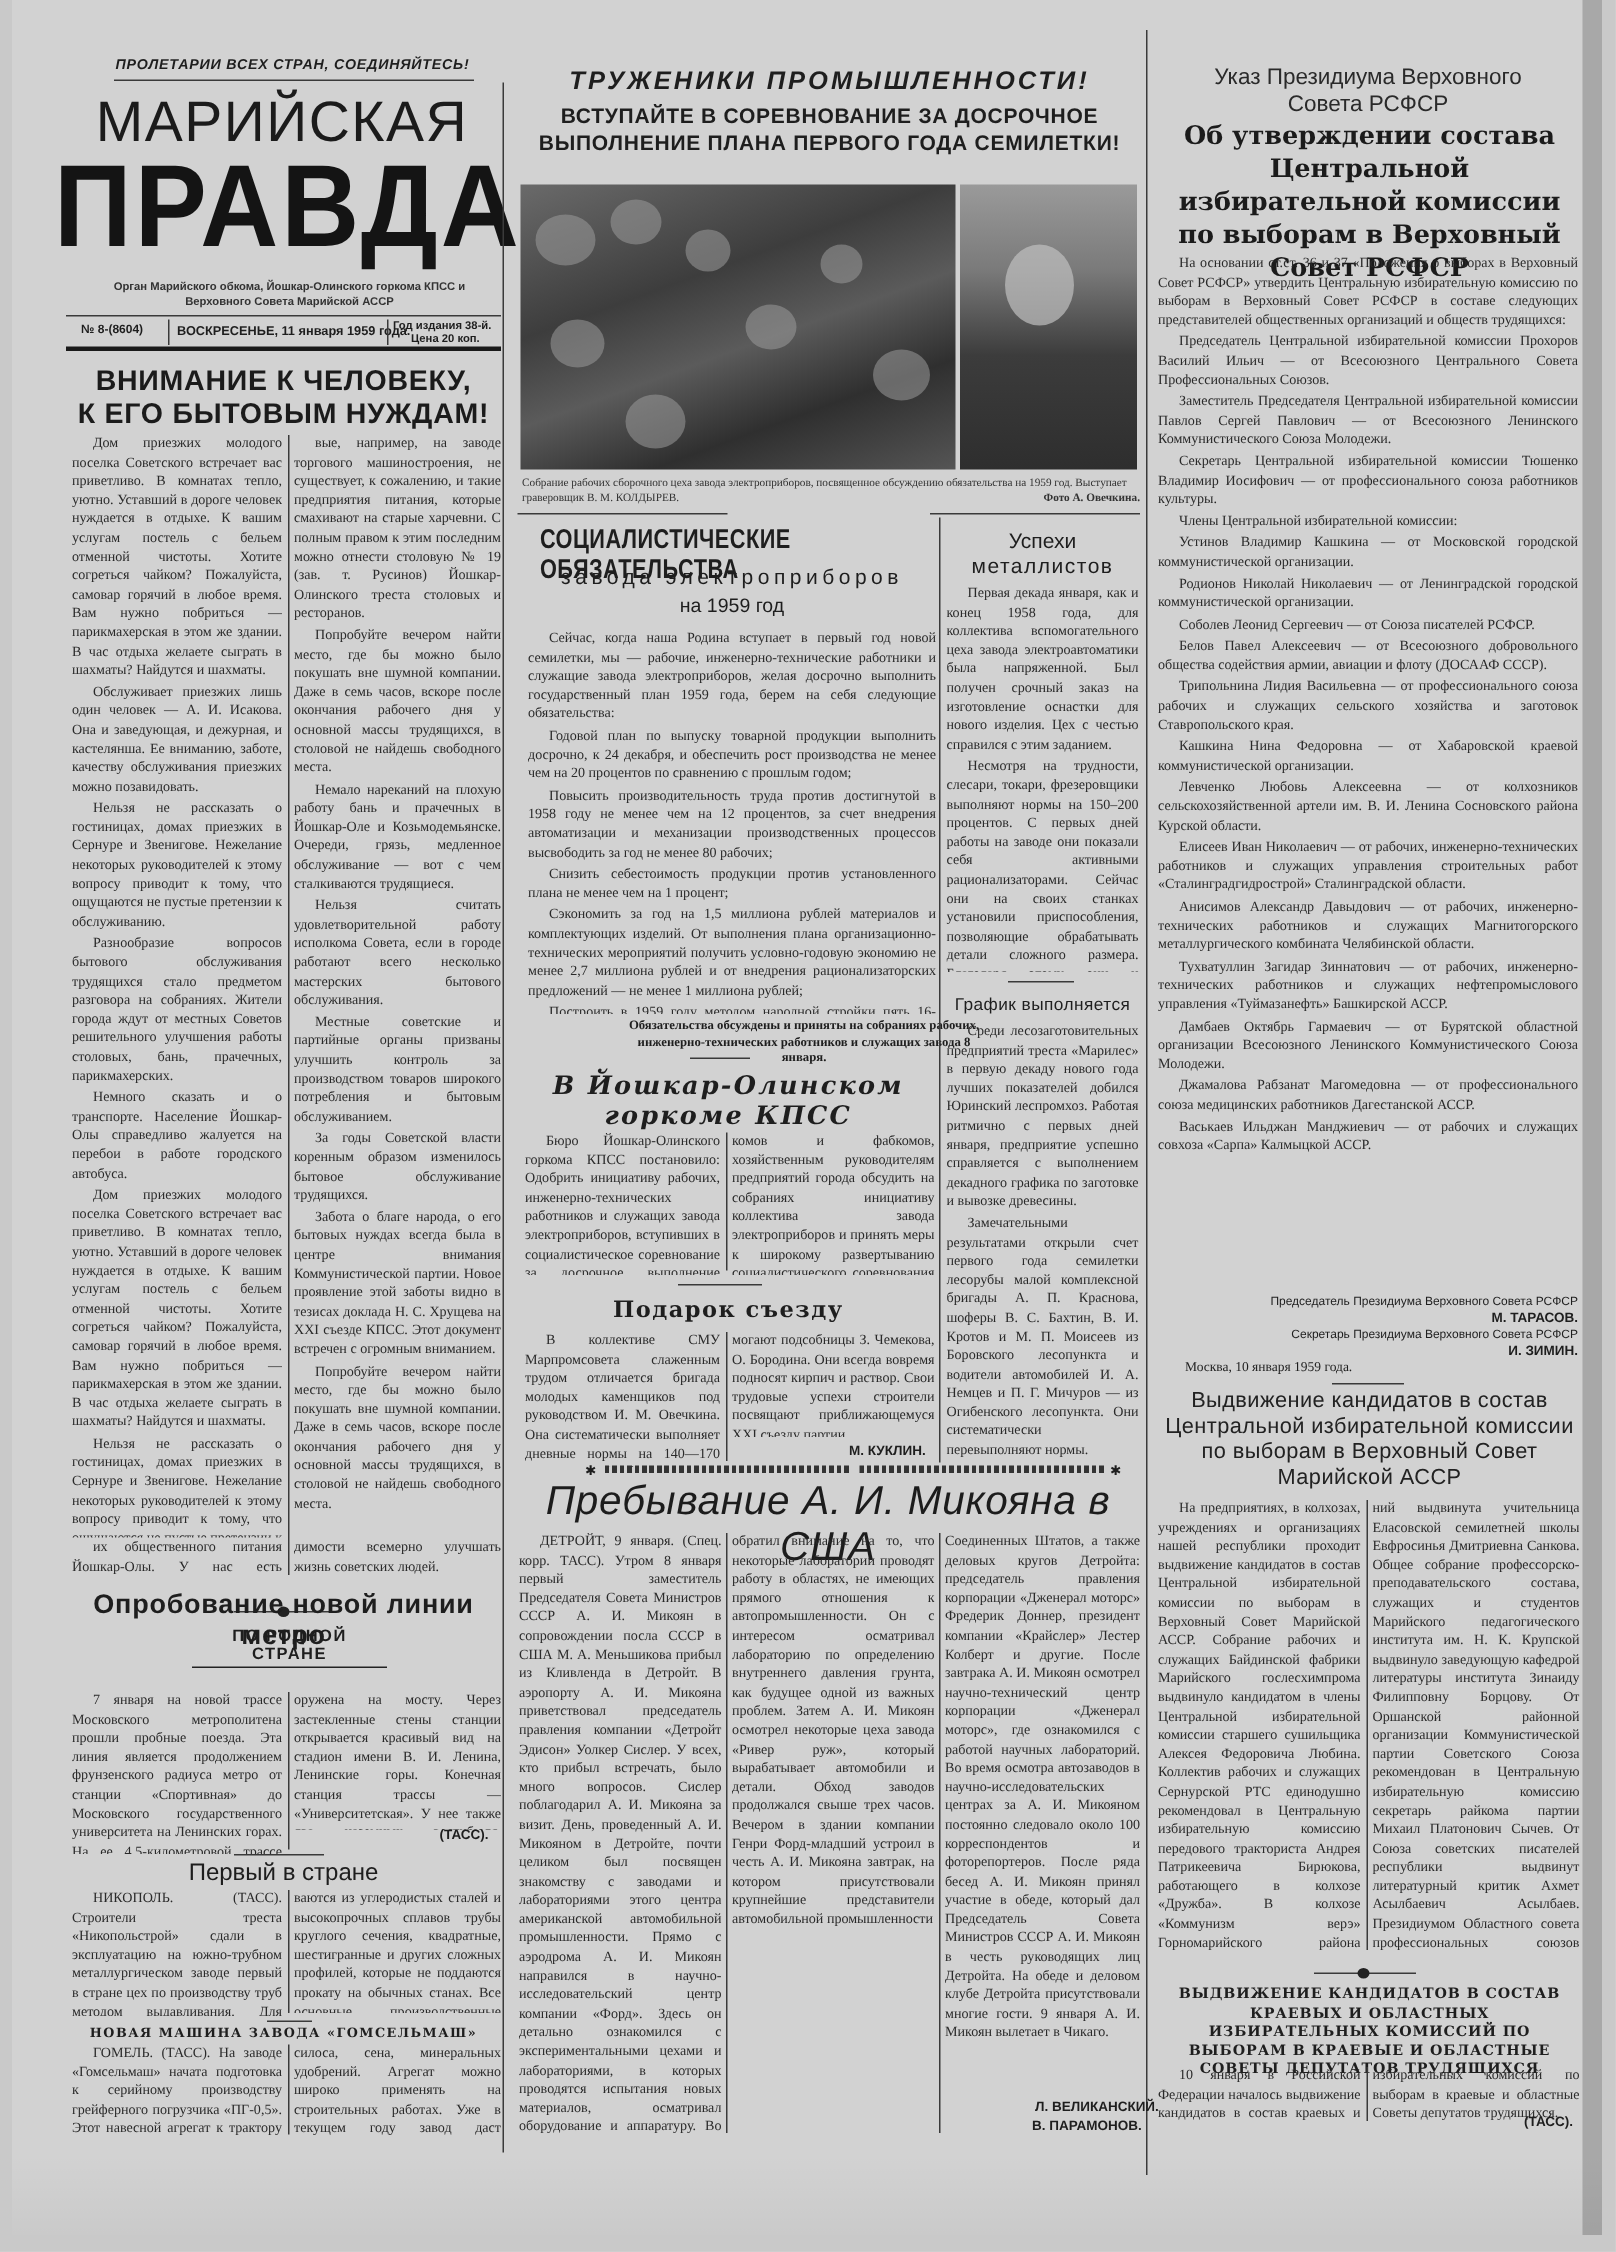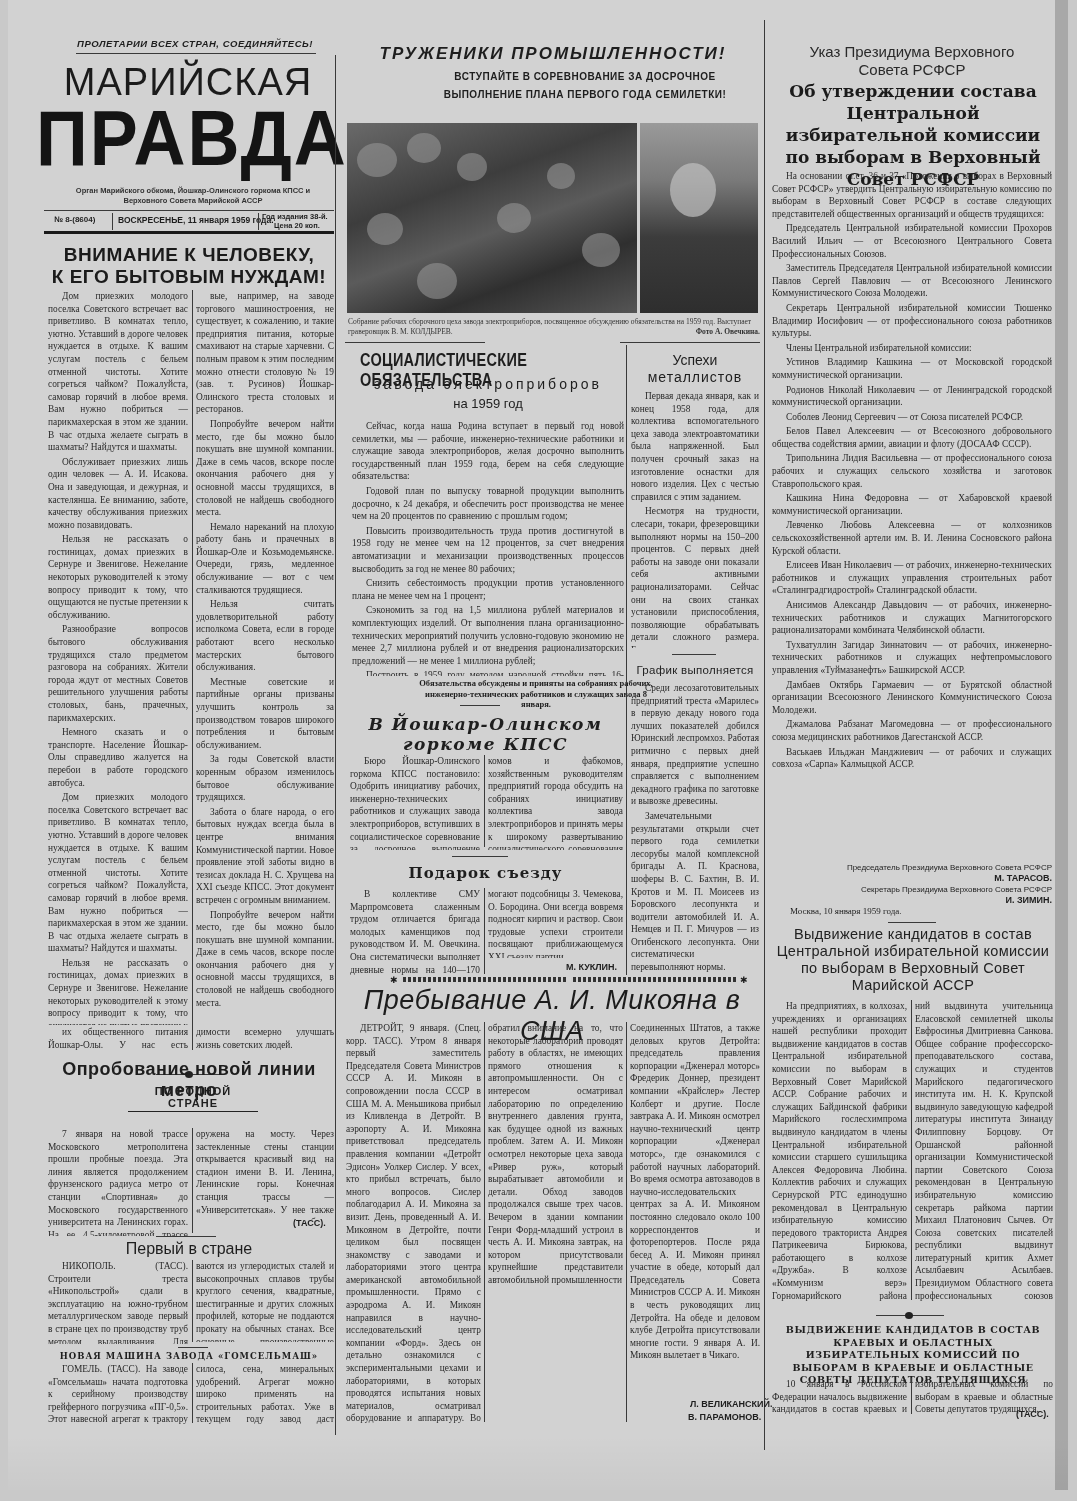--- a/index.html
+++ b/index.html
@@ -91,21 +91,21 @@
   <div class="rule-v" style="left:184px;top:1260px;height:82px;"></div>
   <div class="abs body-text" style="left:188px;top:1260px;width:138px;height:82px;text-indent:0;">ваются из углеродистых сталей и высокопрочных сплавов трубы круглого сечения, квадратные, шестигранные и других сложных профилей, которые не поддаются прокату на обычных станах. Все основные производственные процессы механизированы и автоматизированы. В цехе занято втрое меньше рабочих, чем в действующих трубопрокатных цехах.</div>
   <div class="rule-h" style="left:170px;top:1347px;width:30px;"></div>
 
   <div class="abs c" style="left:36px;top:1351px;width:290px;font-family:'DejaVu Serif',serif;font-size:8.5px;font-weight:bold;letter-spacing:1px;">НОВАЯ МАШИНА ЗАВОДА «ГОМСЕЛЬМАШ»</div>
   <div class="abs body-text" style="left:40px;top:1363px;width:140px;height:62px;">ГОМЕЛЬ. (ТАСС). На заводе «Гомсельмаш» начата подготовка к серийному производству грейферного погрузчика «ПГ-0,5». Этот навесной агрегат к трактору «Беларусь» предназначен для погрузки</div>
   <div class="rule-v" style="left:184px;top:1363px;height:60px;"></div>
   <div class="abs body-text" style="left:188px;top:1363px;width:138px;height:62px;text-indent:0;">силоса, сена, минеральных удобрений. Агрегат можно широко применять на строительных работах. Уже в текущем году завод даст сельскому хозяйству несколько тысяч таких машин.</div>
 
   <div class="abs c" style="left:340px;top:44px;width:410px;font-family:'Liberation Sans',sans-serif;font-size:17px;font-weight:bold;font-style:italic;letter-spacing:2px;">ТРУЖЕНИКИ ПРОМЫШЛЕННОСТИ!</div>
-  <div class="abs c head-cond" style="left:336px;top:68px;width:418px;font-size:10px;line-height:18px;margin-left:32px;">
+  <div class="abs c head-cond" style="left:336px;top:68px;width:418px;font-size:14px;line-height:18px;">
     <div>ВСТУПАЙТЕ В СОРЕВНОВАНИЕ ЗА ДОСРОЧНОЕ</div>
     <div>ВЫПОЛНЕНИЕ ПЛАНА ПЕРВОГО ГОДА СЕМИЛЕТКИ!</div>
   </div>
 
   <div class="photo" style="left:339px;top:123px;width:290px;height:190px;">
     <div class="crowd" style="left:10px;top:20px;width:40px;height:34px;"></div>
     <div class="crowd" style="left:60px;top:10px;width:34px;height:30px;"></div>
     <div class="crowd" style="left:110px;top:30px;width:30px;height:28px;"></div>
     <div class="crowd" style="left:20px;top:90px;width:36px;height:32px;"></div>
     <div class="crowd" style="left:70px;top:140px;width:40px;height:36px;"></div>
@@ -197,21 +197,21 @@
     <p>Секретарь Центральной избирательной комиссии Тюшенко Владимир Иосифович — от профессионального союза работников культуры.</p>
     <p>Члены Центральной избирательной комиссии:</p>
     <p>Устинов Владимир Кашкина — от Московской городской коммунистической организации.</p>
     <p>Родионов Николай Николаевич — от Ленинградской городской коммунистической организации.</p>
     <p>Соболев Леонид Сергеевич — от Союза писателей РСФСР.</p>
     <p>Белов Павел Алексеевич — от Всесоюзного добровольного общества содействия армии, авиации и флоту (ДОСААФ СССР).</p>
     <p>Трипольнина Лидия Васильевна — от профессионального союза рабочих и служащих сельского хозяйства и заготовок Ставропольского края.</p>
     <p>Кашкина Нина Федоровна — от Хабаровской краевой коммунистической организации.</p>
     <p>Левченко Любовь Алексеевна — от колхозников сельскохозяйственной артели им. В. И. Ленина Сосновского района Курской области.</p>
     <p>Елисеев Иван Николаевич — от рабочих, инженерно-технических работников и служащих управления строительных работ «Сталинградгидрострой» Сталинградской области.</p>
-    <p>Анисимов Александр Давыдович — от рабочих, инженерно-технических работников и служащих Магнитогорского рационализаторами комбината Челябинской области.</p>
+    <p>Анисимов Александр Давыдович — от рабочих, инженерно-технических работников и служащих Магнитогорского металлургического комбината Челябинской области.</p>
     <p>Тухватуллин Загидар Зиннатович — от рабочих, инженерно-технических работников и служащих нефтепромыслового управления «Туймазанефть» Башкирской АССР.</p>
     <p>Дамбаев Октябрь Гармаевич — от Бурятской областной организации Всесоюзного Ленинского Коммунистического Союза Молодежи.</p>
     <p>Джамалова Рабзанат Магомедовна — от профессионального союза медицинских работников Дагестанской АССР.</p>
     <p>Васькаев Ильджан Манджиевич — от рабочих и служащих совхоза «Сарпа» Калмыцкой АССР.</p>
 
   </div>
   <div class="abs sig" style="left:790px;top:862px;width:254px;text-align:right;line-height:11px;">
     <div style="font-weight:normal;font-size:8px;">Председатель Президиума Верховного Совета РСФСР</div>
     <div>М. ТАРАСОВ.</div>
     <div style="font-weight:normal;font-size:8px;">Секретарь Президиума Верховного Совета РСФСР</div>

